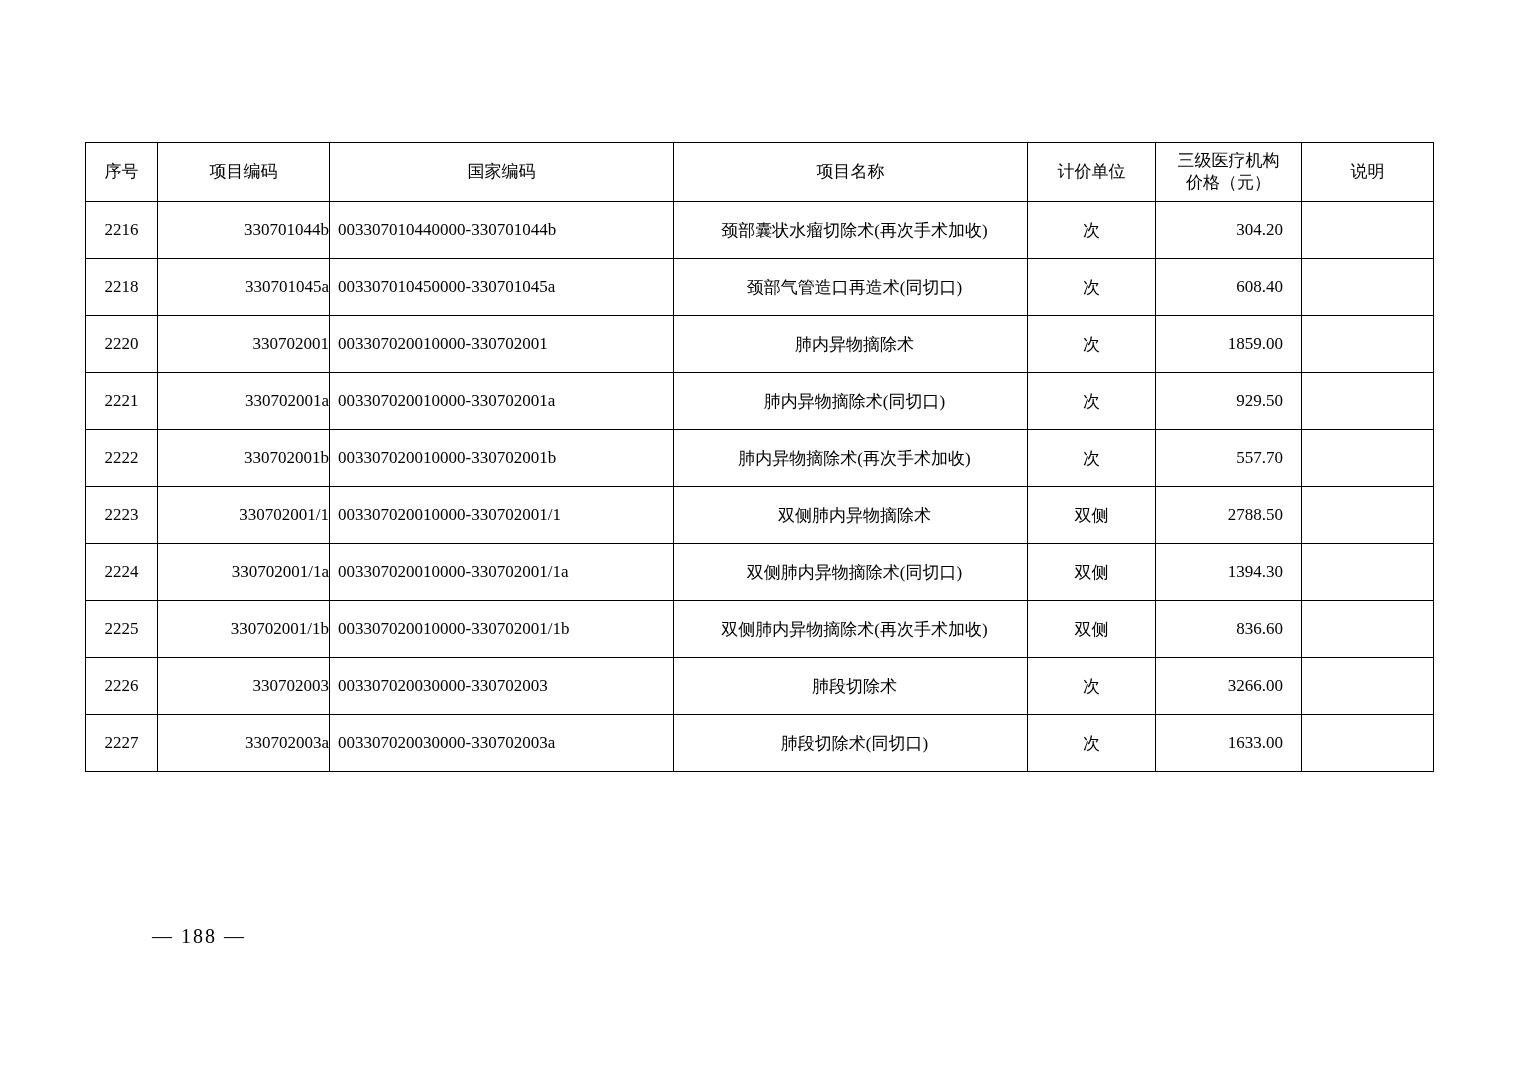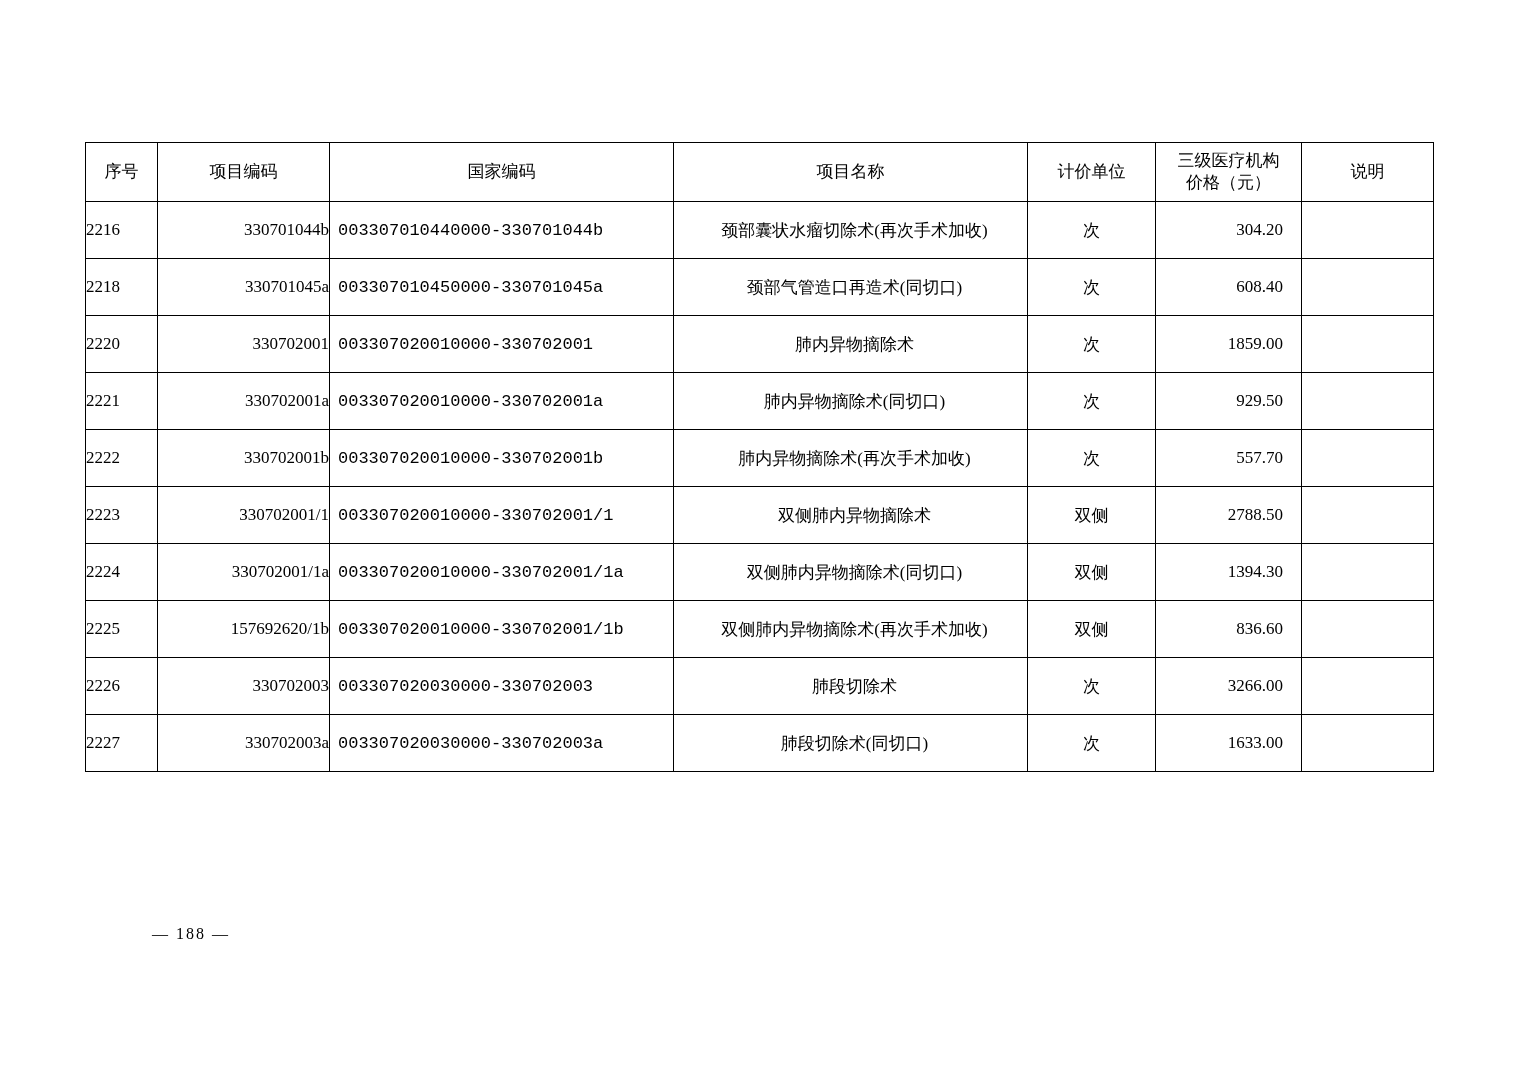--- a/index.html
+++ b/index.html
@@ -49,37 +49,37 @@
   }
   
   .col-seq    { width: 72px; }
   .col-code   { width: 172px; }
   .col-natl   { width: 344px; }
   .col-name   { width: 354px; }
   .col-unit   { width: 128px; }
   .col-price  { width: 146px; }
   .col-note   { width: 132px; }
 
-  td.c-seq   { text-align: left; }
+  td.c-seq   { text-align: center; }
   td.c-code  { text-align: right; padding-left: 6px; }
-  td.c-natl  { text-align: left; padding-left: 8px; font-family: Liberation Mono, monospace; }
+  td.c-natl  { text-align: left; padding-left: 8px; }
   td.c-name  { text-align: center; padding-left: 8px; }
   td.c-unit  { text-align: center; }
   td.c-price { text-align: right; padding-right: 18px; }
   td.c-note  { text-align: center; }
 
   .hdr-two-line {
     display: block;
     line-height: 1.3;
   }
   .page-number {
     position: absolute;
     left: 152px;
     top: 925px;
-    font-size: 16px;
+    font-size: 20px;
     letter-spacing: 2px;
     font-family: "Liberation Serif", "DejaVu Serif", serif;
   }
 </style>
 </head>
 <body>
 
 <div class="page">
 
   <table class="price-table">
@@ -165,21 +165,21 @@
         <td class="c-seq">2224</td>
         <td class="c-code">330702001/1a</td>
         <td class="c-natl">003307020010000-330702001/1a</td>
         <td class="c-name">双侧肺内异物摘除术(同切口)</td>
         <td class="c-unit">双侧</td>
         <td class="c-price">1394.30</td>
         <td class="c-note"></td>
       </tr>
       <tr>
         <td class="c-seq">2225</td>
-        <td class="c-code">157692620/1b</td>
+        <td class="c-code">330702001/1b</td>
         <td class="c-natl">003307020010000-330702001/1b</td>
         <td class="c-name">双侧肺内异物摘除术(再次手术加收)</td>
         <td class="c-unit">双侧</td>
         <td class="c-price">836.60</td>
         <td class="c-note"></td>
       </tr>
       <tr>
         <td class="c-seq">2226</td>
         <td class="c-code">330702003</td>
         <td class="c-natl">003307020030000-330702003</td>

